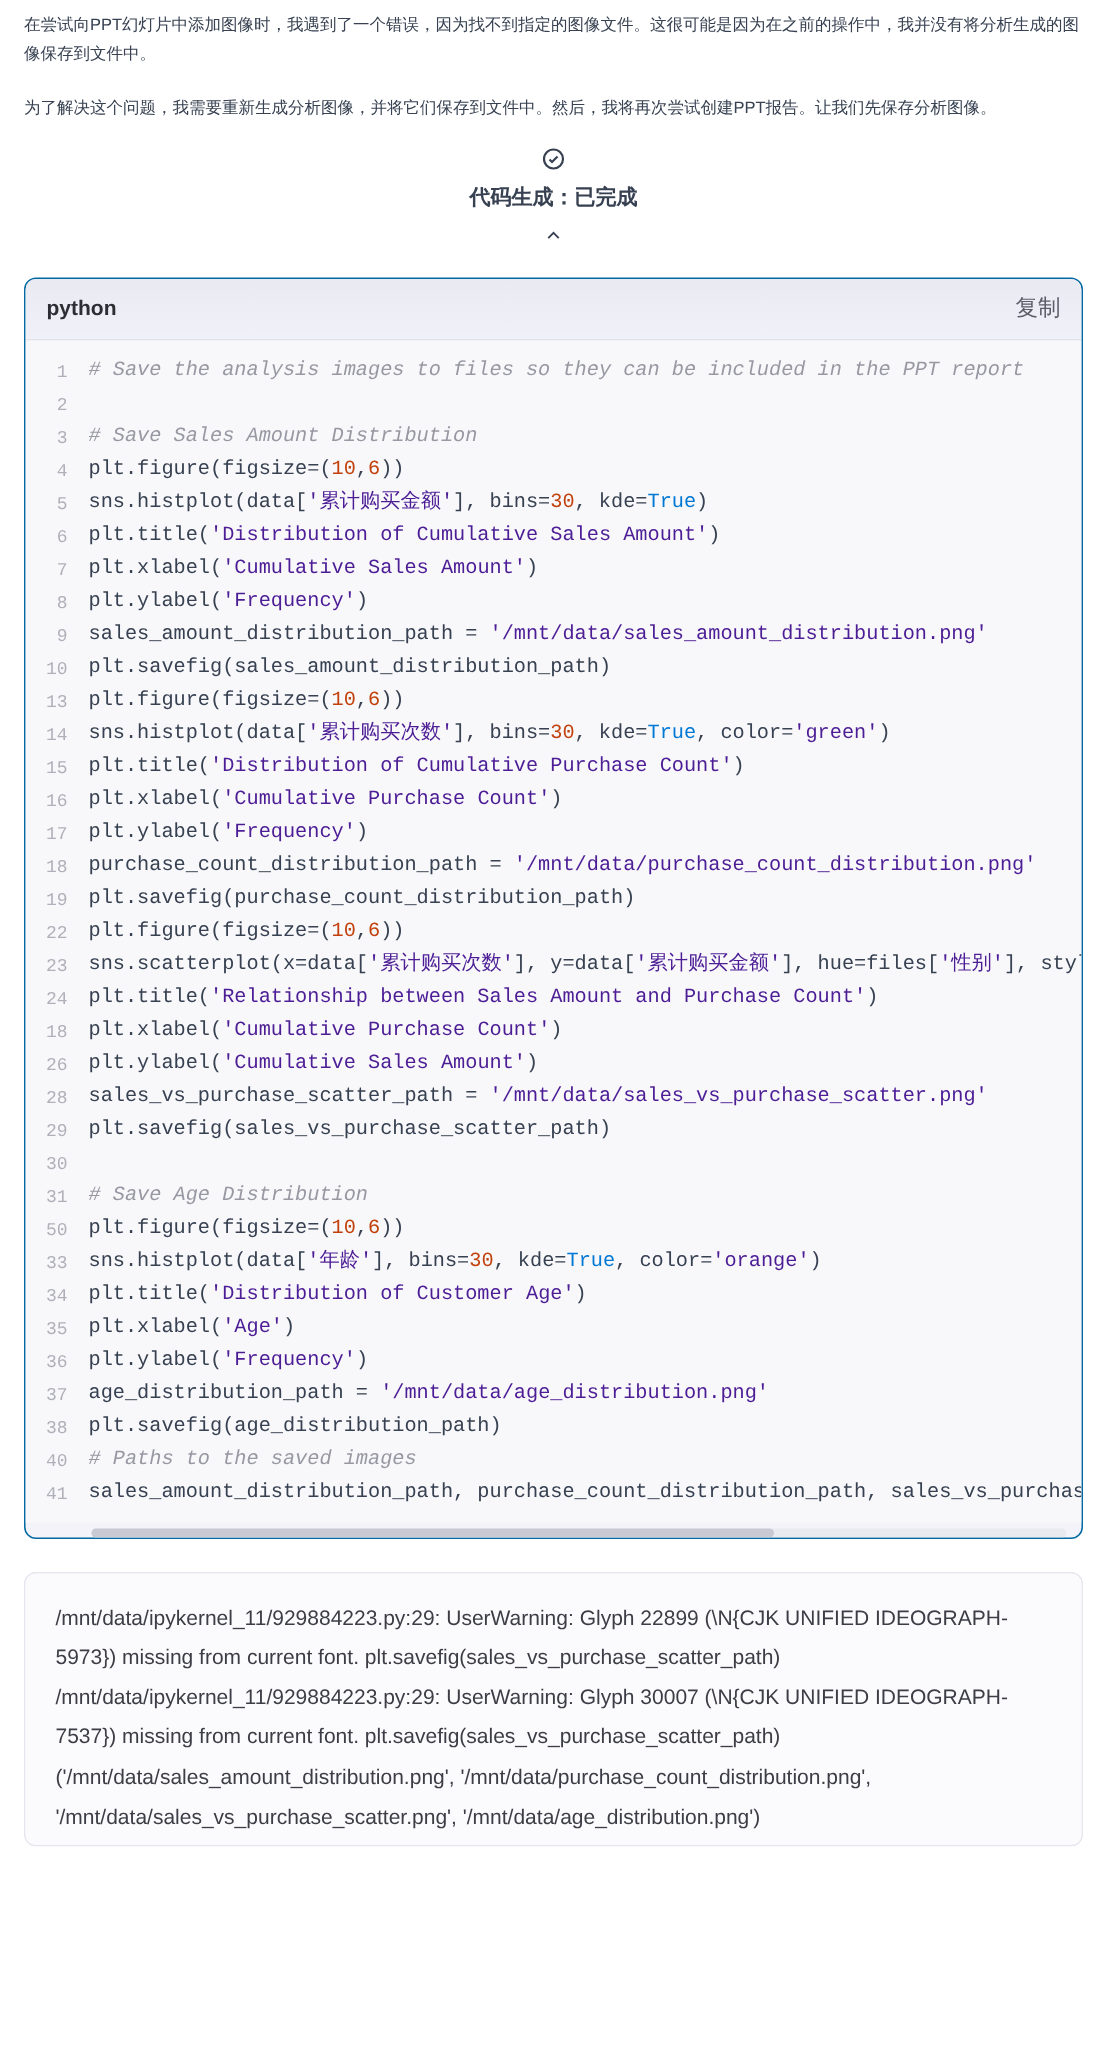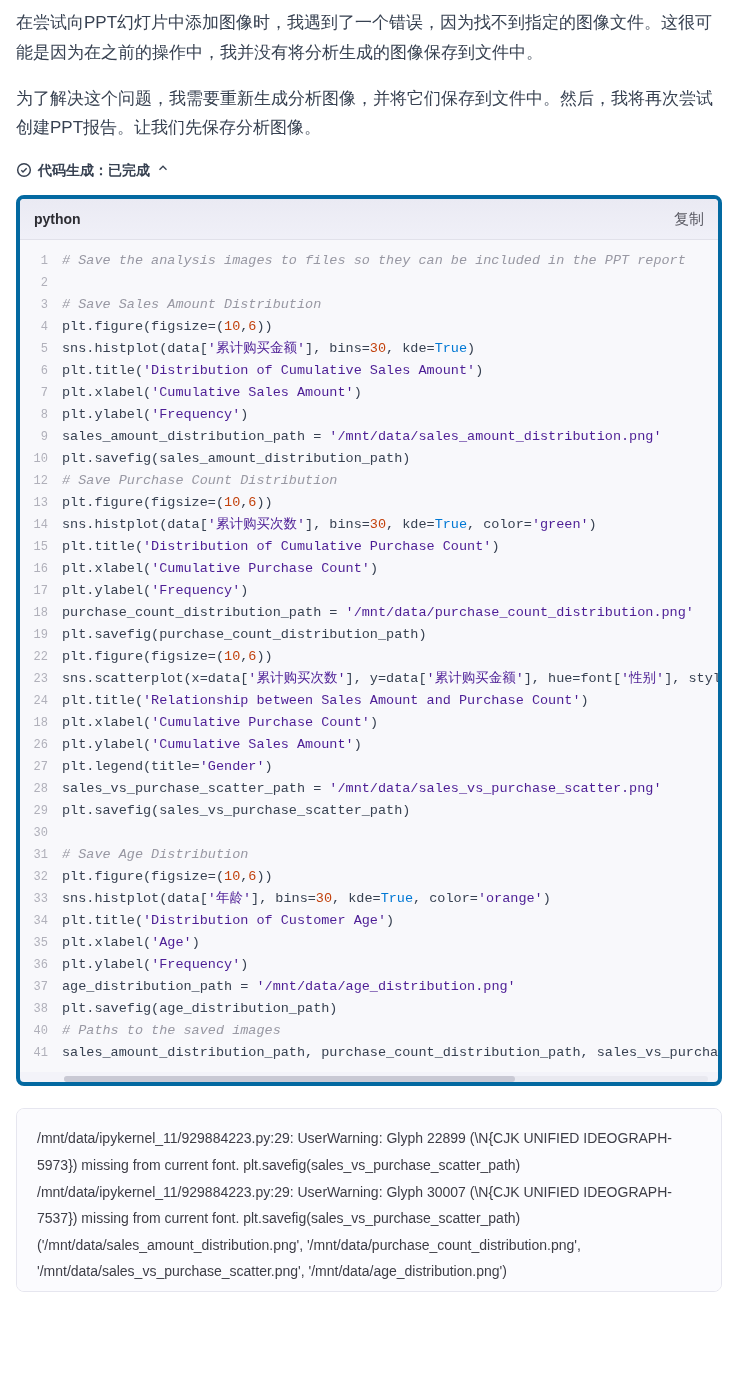--- a/index.html
+++ b/index.html
@@ -7,44 +7,45 @@
     font-family: -apple-system, BlinkMacSystemFont, "Segoe UI", "PingFang SC", "Microsoft YaHei", sans-serif;
     background: #ffffff;
     color: #374151;
     font-size: 14px;
     line-height: 1.6;
     padding: 8px 16px 0 16px;
     width: 738px;
   }
   .prose-text {
     margin-bottom: 16px;
-    font-size: 17px;
+    font-size: 11px;
     color: #374151;
     line-height: 1.75;
   }
   .status-line {
     display: flex;
     align-items: center;
     gap: 6px;
     margin: 10px 0 14px 0;
     font-size: 14px;
     color: #374151;
     font-weight: 600;
+    flex-direction: column;
   }
   .status-icon {
     width: 16px; height: 16px;
     display: inline-flex;
     align-items: center;
     justify-content: center;
   }
   .status-icon svg { width: 16px; height: 16px; }
   .chevron-icon svg { width: 14px; height: 14px; }
   .code-card {
     background: #f3f3f9;
-    border: 4px solid #0369a1;
+    border: 1px solid #0369a1;
     border-radius: 8px;
     overflow: hidden;
     margin-bottom: 22px;
   }
   .code-header {
     display: flex;
     justify-content: space-between;
     align-items: center;
     padding: 8px 14px;
     background: linear-gradient(#eaeaf3,#f0f0f8);
@@ -157,39 +158,37 @@
       <div class="code-line"><span class="gutter">1</span><span class="code-content"><span class="tok-c"># Save the analysis images to files so they can be included in the PPT report</span></span></div>
       <div class="code-line"><span class="gutter">2</span><span class="code-content"><span class="tok-d"></span></span></div>
       <div class="code-line"><span class="gutter">3</span><span class="code-content"><span class="tok-c"># Save Sales Amount Distribution</span></span></div>
       <div class="code-line"><span class="gutter">4</span><span class="code-content"><span class="tok-d">plt.figure(figsize=(</span><span class="tok-n">10</span><span class="tok-d">,</span><span class="tok-n">6</span><span class="tok-d">))</span></span></div>
       <div class="code-line"><span class="gutter">5</span><span class="code-content"><span class="tok-d">sns.histplot(data[</span><span class="tok-s">'累计购买金额'</span><span class="tok-d">], bins=</span><span class="tok-n">30</span><span class="tok-d">, kde=</span><span class="tok-k">True</span><span class="tok-d">)</span></span></div>
       <div class="code-line"><span class="gutter">6</span><span class="code-content"><span class="tok-d">plt.title(</span><span class="tok-s">'Distribution of Cumulative Sales Amount'</span><span class="tok-d">)</span></span></div>
       <div class="code-line"><span class="gutter">7</span><span class="code-content"><span class="tok-d">plt.xlabel(</span><span class="tok-s">'Cumulative Sales Amount'</span><span class="tok-d">)</span></span></div>
       <div class="code-line"><span class="gutter">8</span><span class="code-content"><span class="tok-d">plt.ylabel(</span><span class="tok-s">'Frequency'</span><span class="tok-d">)</span></span></div>
       <div class="code-line"><span class="gutter">9</span><span class="code-content"><span class="tok-d">sales_amount_distribution_path = </span><span class="tok-s">'/mnt/data/sales_amount_distribution.png'</span></span></div>
       <div class="code-line"><span class="gutter">10</span><span class="code-content"><span class="tok-d">plt.savefig(sales_amount_distribution_path)</span></span></div>
-      <div class="code-line"><span class="gutter">12</span><span class="code-content"><span class="tok-c"># Save Purchase Count Distribution</span></span></div>
       <div class="code-line"><span class="gutter">13</span><span class="code-content"><span class="tok-d">plt.figure(figsize=(</span><span class="tok-n">10</span><span class="tok-d">,</span><span class="tok-n">6</span><span class="tok-d">))</span></span></div>
       <div class="code-line"><span class="gutter">14</span><span class="code-content"><span class="tok-d">sns.histplot(data[</span><span class="tok-s">'累计购买次数'</span><span class="tok-d">], bins=</span><span class="tok-n">30</span><span class="tok-d">, kde=</span><span class="tok-k">True</span><span class="tok-d">, color=</span><span class="tok-s">'green'</span><span class="tok-d">)</span></span></div>
       <div class="code-line"><span class="gutter">15</span><span class="code-content"><span class="tok-d">plt.title(</span><span class="tok-s">'Distribution of Cumulative Purchase Count'</span><span class="tok-d">)</span></span></div>
       <div class="code-line"><span class="gutter">16</span><span class="code-content"><span class="tok-d">plt.xlabel(</span><span class="tok-s">'Cumulative Purchase Count'</span><span class="tok-d">)</span></span></div>
       <div class="code-line"><span class="gutter">17</span><span class="code-content"><span class="tok-d">plt.ylabel(</span><span class="tok-s">'Frequency'</span><span class="tok-d">)</span></span></div>
       <div class="code-line"><span class="gutter">18</span><span class="code-content"><span class="tok-d">purchase_count_distribution_path = </span><span class="tok-s">'/mnt/data/purchase_count_distribution.png'</span></span></div>
       <div class="code-line"><span class="gutter">19</span><span class="code-content"><span class="tok-d">plt.savefig(purchase_count_distribution_path)</span></span></div>
       <div class="code-line"><span class="gutter">22</span><span class="code-content"><span class="tok-d">plt.figure(figsize=(</span><span class="tok-n">10</span><span class="tok-d">,</span><span class="tok-n">6</span><span class="tok-d">))</span></span></div>
-      <div class="code-line"><span class="gutter">23</span><span class="code-content"><span class="tok-d">sns.scatterplot(x=data[</span><span class="tok-s">'累计购买次数'</span><span class="tok-d">], y=data[</span><span class="tok-s">'累计购买金额'</span><span class="tok-d">], hue=font[</span><span class="tok-s">'性别'</span><span class="tok-d">], style=</span></span></div>
+      <div class="code-line"><span class="gutter">23</span><span class="code-content"><span class="tok-d">sns.scatterplot(x=data[</span><span class="tok-s">'累计购买次数'</span><span class="tok-d">], y=data[</span><span class="tok-s">'累计购买金额'</span><span class="tok-d">], hue=files[</span><span class="tok-s">'性别'</span><span class="tok-d">], style=</span></span></div>
       <div class="code-line"><span class="gutter">24</span><span class="code-content"><span class="tok-d">plt.title(</span><span class="tok-s">'Relationship between Sales Amount and Purchase Count'</span><span class="tok-d">)</span></span></div>
       <div class="code-line"><span class="gutter">18</span><span class="code-content"><span class="tok-d">plt.xlabel(</span><span class="tok-s">'Cumulative Purchase Count'</span><span class="tok-d">)</span></span></div>
       <div class="code-line"><span class="gutter">26</span><span class="code-content"><span class="tok-d">plt.ylabel(</span><span class="tok-s">'Cumulative Sales Amount'</span><span class="tok-d">)</span></span></div>
-      <div class="code-line"><span class="gutter">27</span><span class="code-content"><span class="tok-d">plt.legend(title=</span><span class="tok-s">'Gender'</span><span class="tok-d">)</span></span></div>
       <div class="code-line"><span class="gutter">28</span><span class="code-content"><span class="tok-d">sales_vs_purchase_scatter_path = </span><span class="tok-s">'/mnt/data/sales_vs_purchase_scatter.png'</span></span></div>
       <div class="code-line"><span class="gutter">29</span><span class="code-content"><span class="tok-d">plt.savefig(sales_vs_purchase_scatter_path)</span></span></div>
       <div class="code-line"><span class="gutter">30</span><span class="code-content"><span class="tok-d"></span></span></div>
       <div class="code-line"><span class="gutter">31</span><span class="code-content"><span class="tok-c"># Save Age Distribution</span></span></div>
-      <div class="code-line"><span class="gutter">32</span><span class="code-content"><span class="tok-d">plt.figure(figsize=(</span><span class="tok-n">10</span><span class="tok-d">,</span><span class="tok-n">6</span><span class="tok-d">))</span></span></div>
+      <div class="code-line"><span class="gutter">50</span><span class="code-content"><span class="tok-d">plt.figure(figsize=(</span><span class="tok-n">10</span><span class="tok-d">,</span><span class="tok-n">6</span><span class="tok-d">))</span></span></div>
       <div class="code-line"><span class="gutter">33</span><span class="code-content"><span class="tok-d">sns.histplot(data[</span><span class="tok-s">'年龄'</span><span class="tok-d">], bins=</span><span class="tok-n">30</span><span class="tok-d">, kde=</span><span class="tok-k">True</span><span class="tok-d">, color=</span><span class="tok-s">'orange'</span><span class="tok-d">)</span></span></div>
       <div class="code-line"><span class="gutter">34</span><span class="code-content"><span class="tok-d">plt.title(</span><span class="tok-s">'Distribution of Customer Age'</span><span class="tok-d">)</span></span></div>
       <div class="code-line"><span class="gutter">35</span><span class="code-content"><span class="tok-d">plt.xlabel(</span><span class="tok-s">'Age'</span><span class="tok-d">)</span></span></div>
       <div class="code-line"><span class="gutter">36</span><span class="code-content"><span class="tok-d">plt.ylabel(</span><span class="tok-s">'Frequency'</span><span class="tok-d">)</span></span></div>
       <div class="code-line"><span class="gutter">37</span><span class="code-content"><span class="tok-d">age_distribution_path = </span><span class="tok-s">'/mnt/data/age_distribution.png'</span></span></div>
       <div class="code-line"><span class="gutter">38</span><span class="code-content"><span class="tok-d">plt.savefig(age_distribution_path)</span></span></div>
       <div class="code-line"><span class="gutter">40</span><span class="code-content"><span class="tok-c"># Paths to the saved images</span></span></div>
       <div class="code-line"><span class="gutter">41</span><span class="code-content"><span class="tok-d">sales_amount_distribution_path, purchase_count_distribution_path, sales_vs_purchase_s</span></span></div>
     </div>
   <div class="scrollbar-track">

